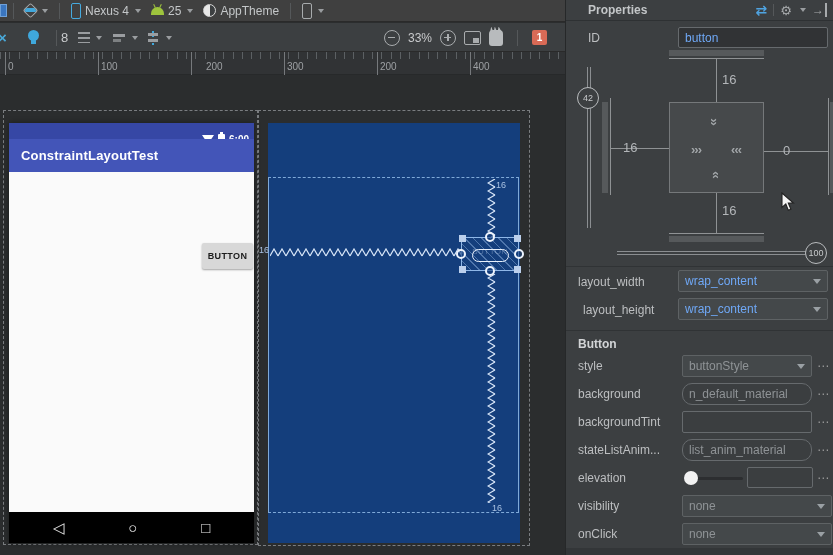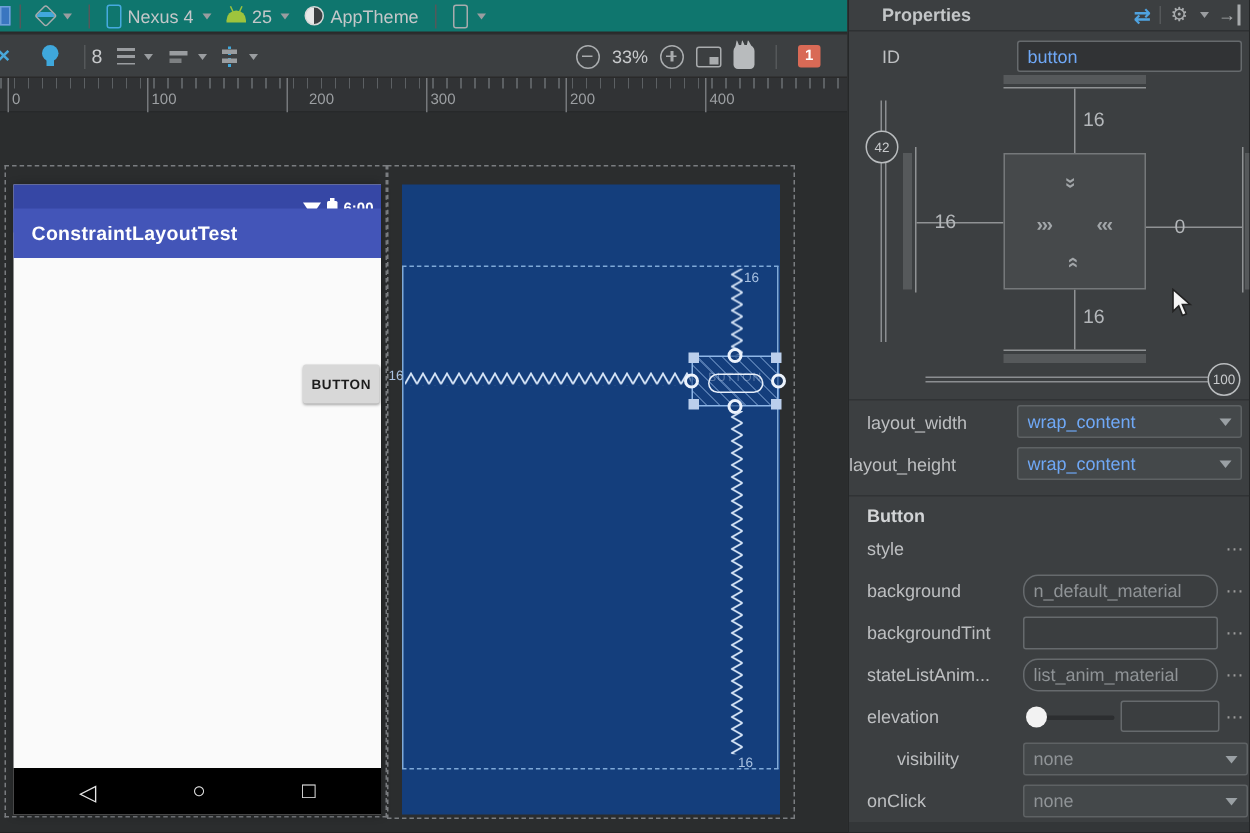--- a/index.html
+++ b/index.html
@@ -2,21 +2,21 @@
 <html><head>
 <meta charset="utf-8">
 <style>
   * { margin:0; padding:0; box-sizing:border-box; }
   html,body { background:#1e1e1e; }
   body { font-family:"Liberation Sans","DejaVu Sans",sans-serif; }
   .app { position:relative; width:833px; height:555px; background:#2b2d2e; overflow:hidden; }
 
   
   .left-col { position:absolute; left:0; top:0; width:565px; height:555px; }
-  .toolbar1 { position:absolute; left:0; top:0; width:565px; height:22px; background:#0f766e; border-bottom:1px solid #2a2a2a; display:flex; align-items:center; }
+  .toolbar1 { position:absolute; left:0; top:0; width:565px; height:22px; background:#404040; border-bottom:1px solid #2a2a2a; display:flex; align-items:center; }
   .toolbar2 { position:absolute; left:0; top:23px; width:565px; height:29px; background:#3c3f41; border-bottom:1px solid #2a2a2a; }
   .tb-sep { width:1px; height:16px; background:#55585a; margin:0 6px; flex:0 0 auto; }
   .tb-item { display:flex; align-items:center; gap:4px; color:#c4c7c9; font-size:12px; padding:0 5px; height:22px; cursor:default; }
   .dd-arrow { width:0; height:0; border-left:3.5px solid transparent; border-right:3.5px solid transparent; border-top:4px solid #9a9da0; margin-left:2px; }
   .sliver-icon { width:7px; height:13px; background:#3a76c0; border:1px solid #6ea0d8; margin-left:0; }
   .rotate-icon { width:11px; height:11px; border:1.5px solid #a8abad; transform:rotate(45deg); background:linear-gradient(135deg, transparent 32%, #41a8dc 32%, #41a8dc 58%, transparent 58%); border-radius:2px; }
   .phone-icon { width:10px; height:16px; border:1.5px solid #46aadf; border-radius:2px; }
   .phone-icon.gray { border-color:#a8abad; }
   .android-icon { position:relative; width:13px; height:8px; background:#9ec43d; border-radius:7px 7px 0 0; }
   .android-icon::before, .android-icon::after { content:""; position:absolute; top:-3px; width:1px; height:4px; background:#9ec43d; }
@@ -315,31 +315,35 @@
     </div>
 
     <div class="pdivider" style="top:266px;"></div>
 
     <span class="plabel" style="left:12px;top:275px;">layout_width</span>
     <div class="pcombo" style="left:112px;top:270px;width:150px;height:22px;">
       <span class="val blue">wrap_content</span>
       <span class="combo-arrow"></span>
     </div>
 
-    <span class="plabel" style="left:0;top:303px;">layout_height</span>
+    <span class="plabel" style="left:17px;top:303px;">layout_height</span>
     <div class="pcombo" style="left:112px;top:298px;width:150px;height:22px;">
       <span class="val blue">wrap_content</span>
       <span class="combo-arrow"></span>
     </div>
 
     <div class="pdivider" style="top:330px;"></div>
 
     <span class="plabel bold" style="left:12px;top:337px;">Button</span>
 
     <span class="plabel" style="left:12px;top:359px;">style</span>
+    <div class="pcombo" style="left:116px;top:355px;width:130px;height:22px;">
+      <span class="val gray">buttonStyle</span>
+      <span class="combo-arrow"></span>
+    </div>
     <span class="dots" style="left:251px;top:359px;">⋯</span>
 
     <span class="plabel" style="left:12px;top:387px;">background</span>
     <div class="pfield gray-text" style="left:116px;top:383px;width:130px;height:22px;background:#3b3e40;color:#8f9396;">
       <span>n_default_material</span>
     </div>
     <span class="dots" style="left:251px;top:387px;">⋯</span>
 
     <span class="plabel" style="left:12px;top:415px;">backgroundTint</span>
     <div class="pfield" style="left:116px;top:411px;width:130px;height:22px;background:#3b3e40;">
@@ -354,21 +358,21 @@
     <span class="dots" style="left:251px;top:443px;">⋯</span>
 
     <span class="plabel" style="left:12px;top:471px;">elevation</span>
     <div class="elev-track" style="left:120px;top:477px;width:57px;"></div>
     <div class="elev-thumb" style="left:118px;top:471px;"></div>
     <div class="pfield" style="left:181px;top:467px;width:66px;height:21px;background:#3b3e40;">
       <span></span>
     </div>
     <span class="dots" style="left:251px;top:471px;">⋯</span>
 
-    <span class="plabel" style="left:12px;top:499px;margin-left:20px;">visibility</span>
+    <span class="plabel" style="left:12px;top:499px;">visibility</span>
     <div class="pcombo" style="left:116px;top:495px;width:150px;height:22px;">
       <span class="val gray">none</span>
       <span class="combo-arrow"></span>
     </div>
 
     <span class="plabel" style="left:12px;top:527px;">onClick</span>
     <div class="pcombo" style="left:116px;top:523px;width:150px;height:22px;">
       <span class="val gray">none</span>
       <span class="combo-arrow"></span>
     </div>

